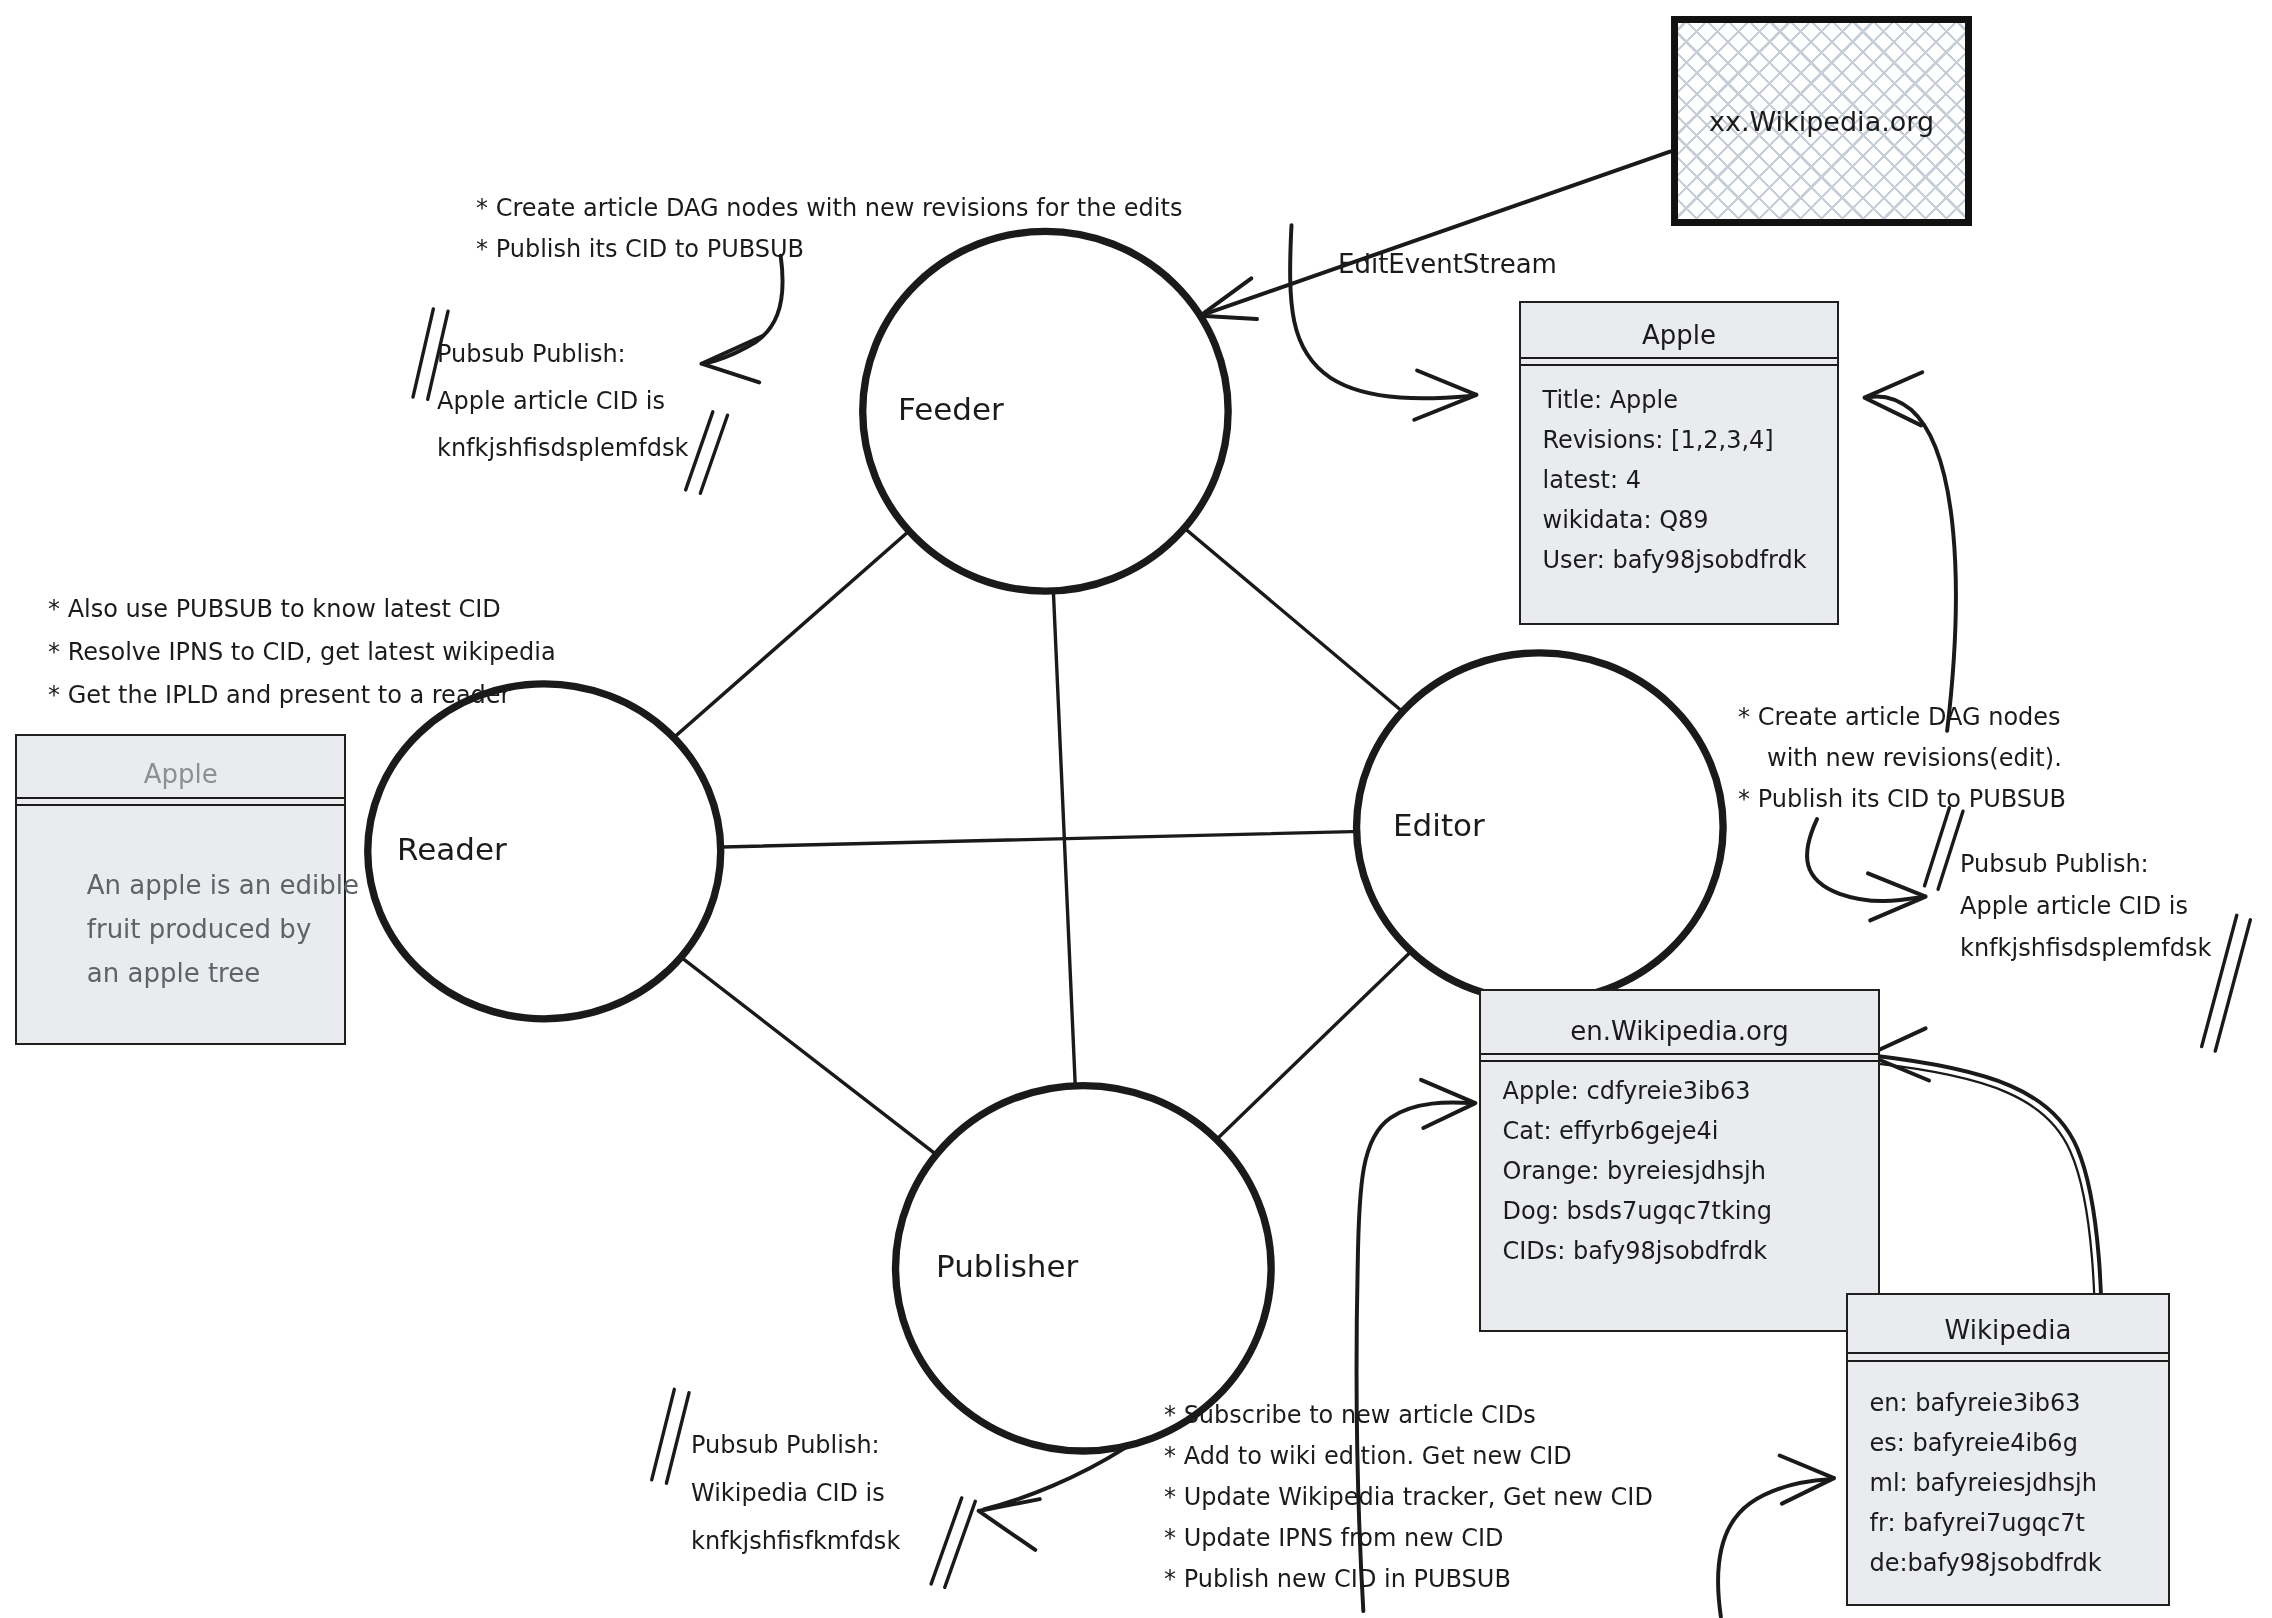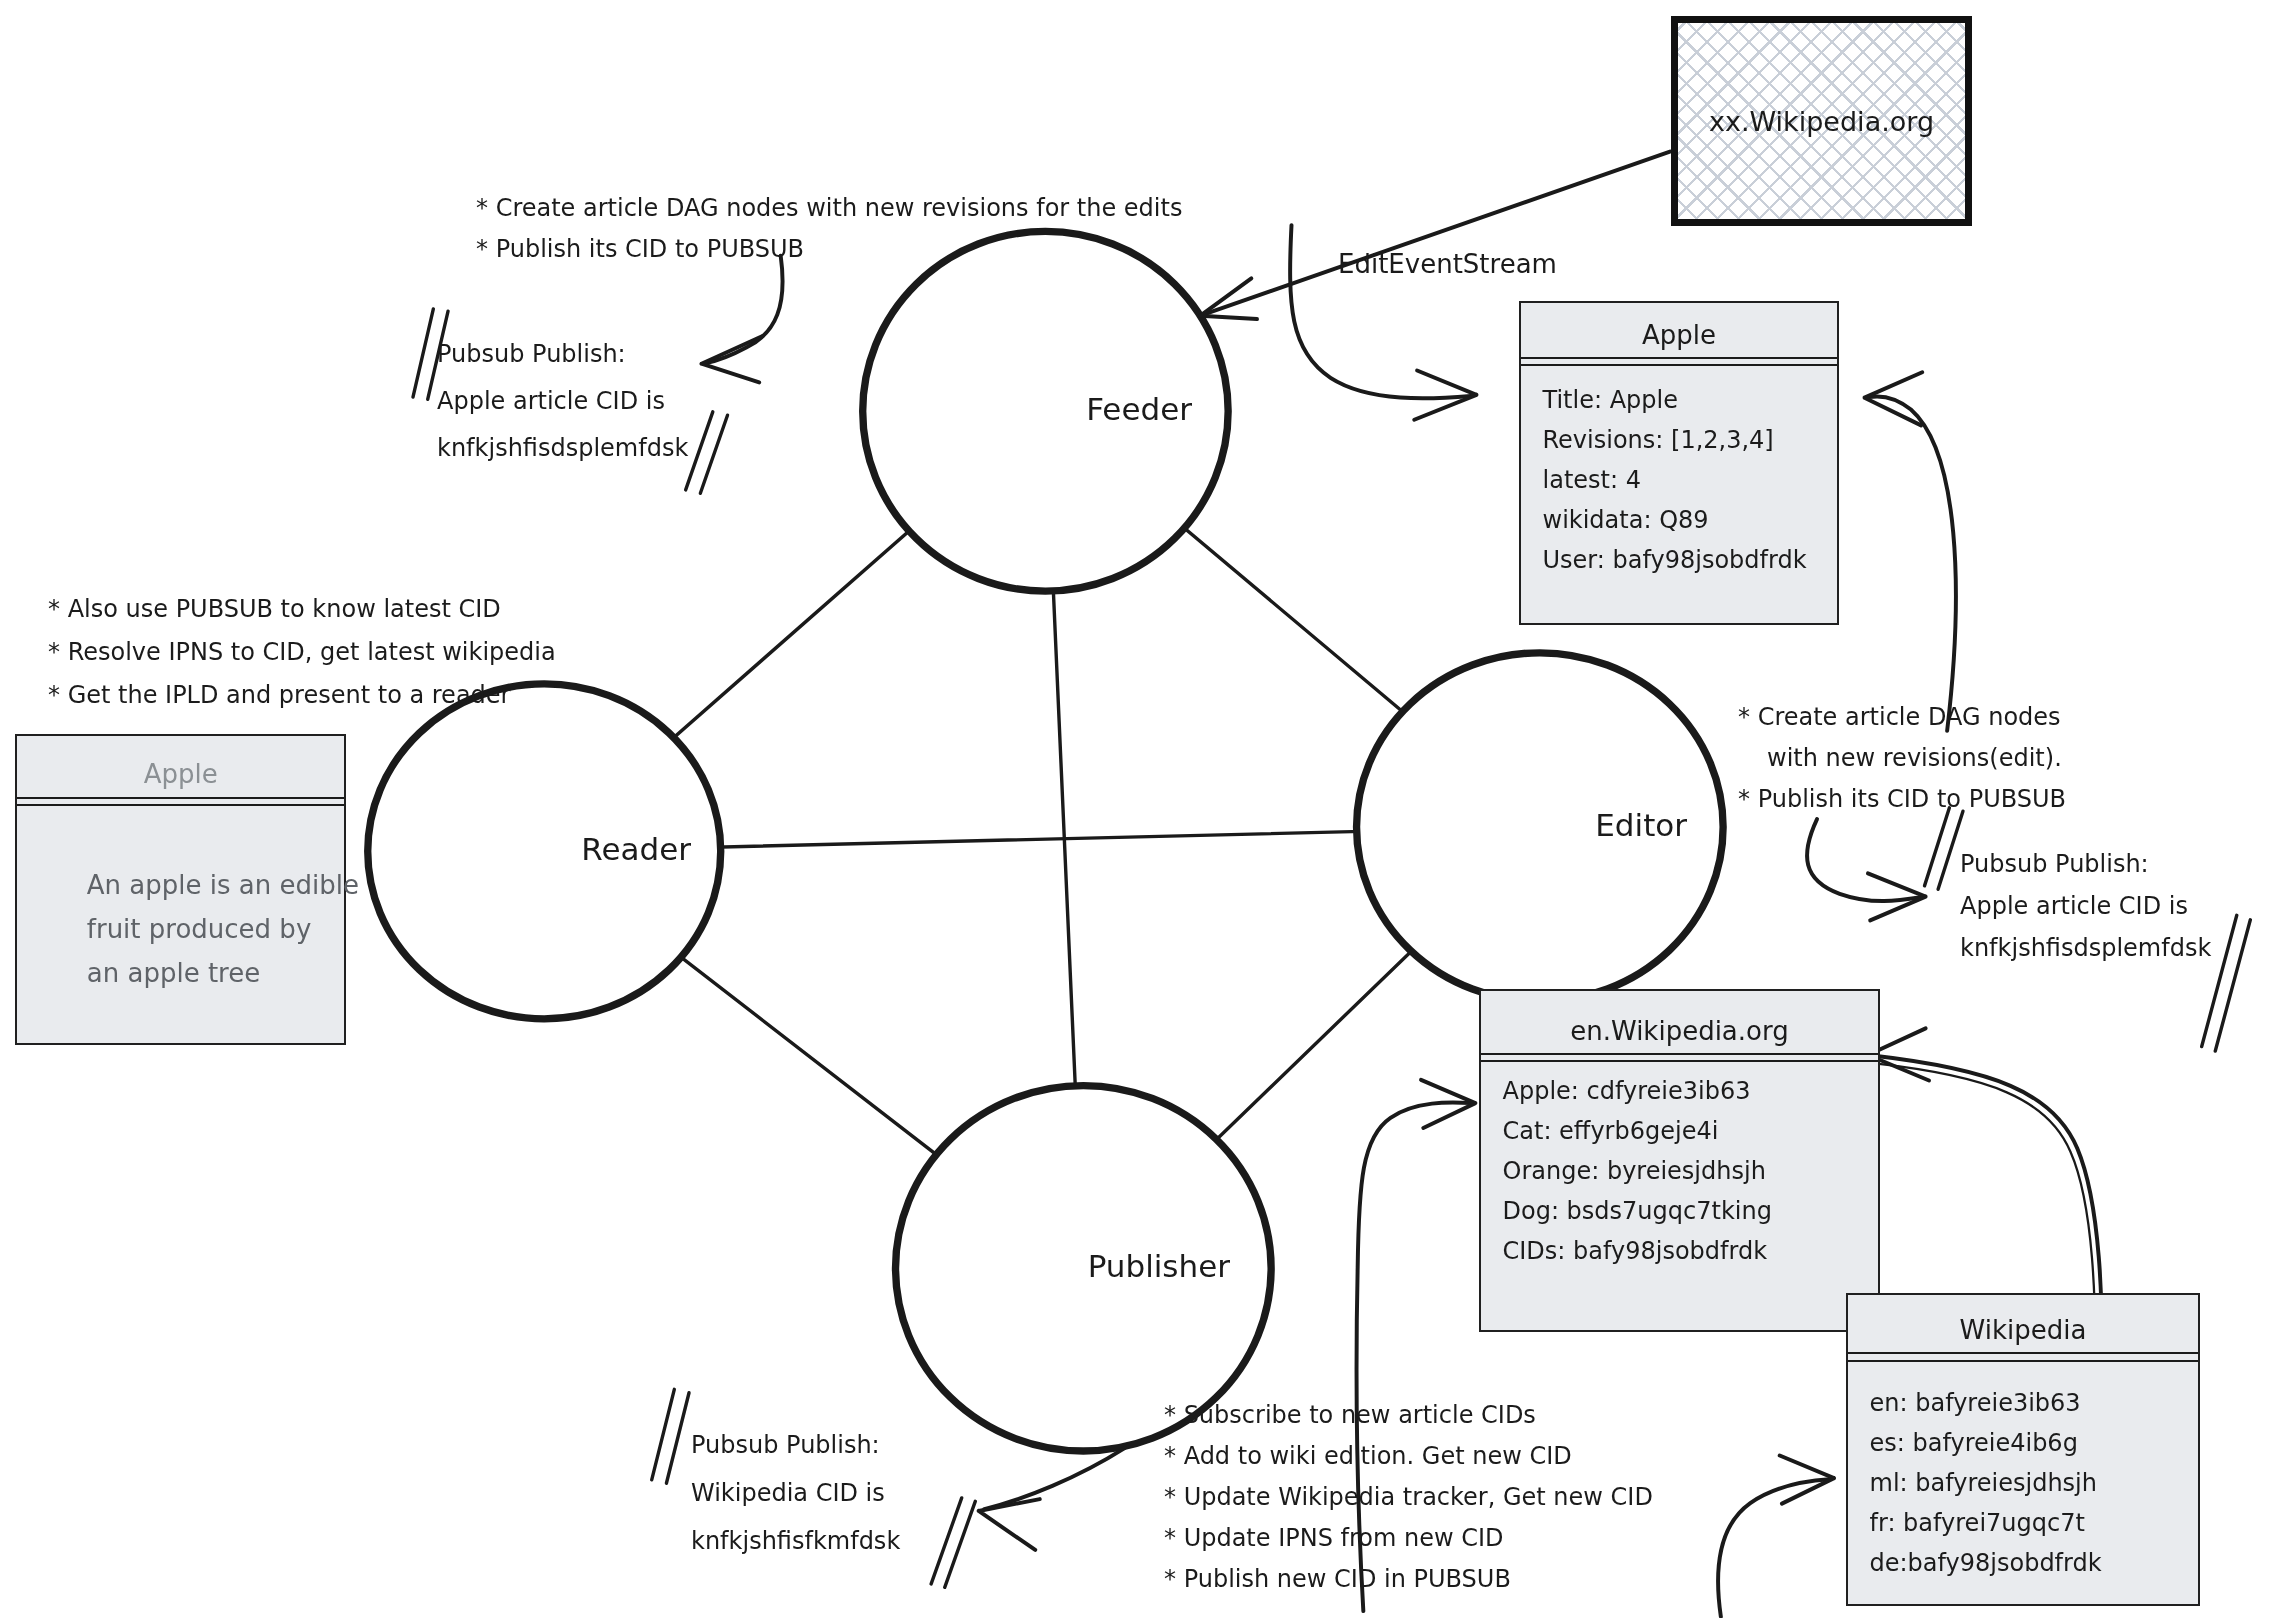--- a/index.html
+++ b/index.html
@@ -4,21 +4,21 @@
 <style>
   html,body{margin:0;padding:0;background:#fff;}
   .stage{position:relative;width:2273px;height:1619px;background:#ffffff;
          font-family:"DejaVu Sans",sans-serif;color:#1b1b1b;overflow:hidden;}
   .stage svg{position:absolute;left:0;top:0;}
   .stroke{stroke:#1a1a1a;fill:none;stroke-linecap:round;stroke-linejoin:round;}
   .conn{stroke-width:6px;}
   .circ{stroke-width:13px;fill:#ffffff;}
   .arrow{stroke-width:7px;}
   .slash{stroke-width:6px;}
-  .node-label{position:absolute;width:294px;text-align:right;font-size:31px;}
+  .node-label{position:absolute;width:294px;text-align:left;font-size:31px;}
   .note{position:absolute;font-size:24px;line-height:41px;white-space:nowrap;}
   .note .nline{white-space:nowrap;}
   .editor-notes .nline:nth-child(2){padding-left:29px;}
   .ees-label{position:absolute;font-size:26px;white-space:nowrap;}
   .box{position:absolute;box-sizing:border-box;background:#e9ebee;border:2.8px solid #202020;}
   .box-title{text-align:center;font-size:26px;}
   .box-sep{height:5.7px;border-top:2.3px solid #1b1b1b;border-bottom:2.3px solid #1b1b1b;}
   .box-body{font-size:24px;line-height:40px;padding-left:21.5px;white-space:nowrap;}
   .hatch-box{position:absolute;box-sizing:border-box;border:7.4px solid #111;background-color:#fff;
     background-image:
@@ -128,21 +128,21 @@
     <div class="box-sep"></div>
     <div class="box-body">
       <div class="bline">Apple: cdfyreie3ib63</div>
       <div class="bline">Cat: effyrb6geje4i</div>
       <div class="bline">Orange: byreiesjdhsjh</div>
       <div class="bline">Dog: bsds7ugqc7tking</div>
       <div class="bline">CIDs: bafy98jsobdfrdk</div>
     </div>
   </div>
 
-  <div class="box wiki-tracker" style="left:1846px;top:1293px;width:354px;height:313px;">
+  <div class="box wiki-tracker" style="left:1846px;top:1293px;width:324px;height:313px;">
     <div class="box-title">Wikipedia</div>
     <div class="box-sep"></div>
     <div class="box-body">
       <div class="bline">en: bafyreie3ib63</div>
       <div class="bline">es: bafyreie4ib6g</div>
       <div class="bline">ml: bafyreiesjdhsjh</div>
       <div class="bline">fr: bafyrei7ugqc7t</div>
       <div class="bline">de:bafy98jsobdfrdk</div>
     </div>
   </div>

